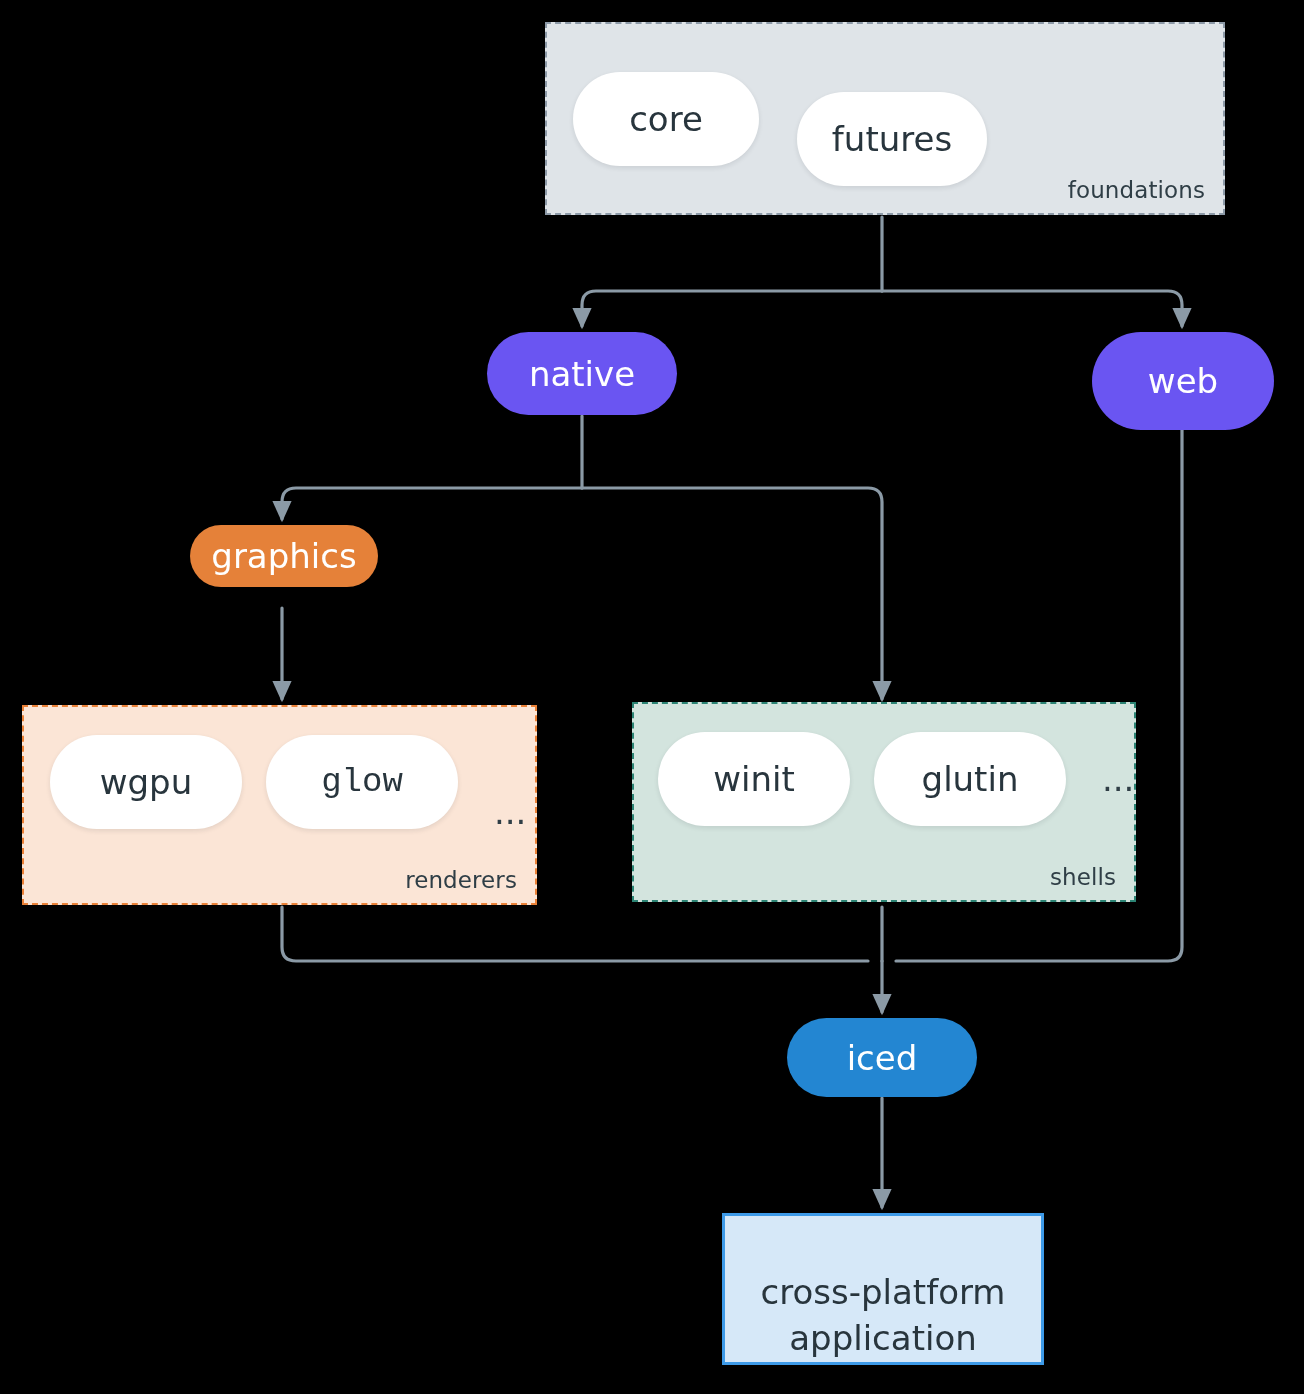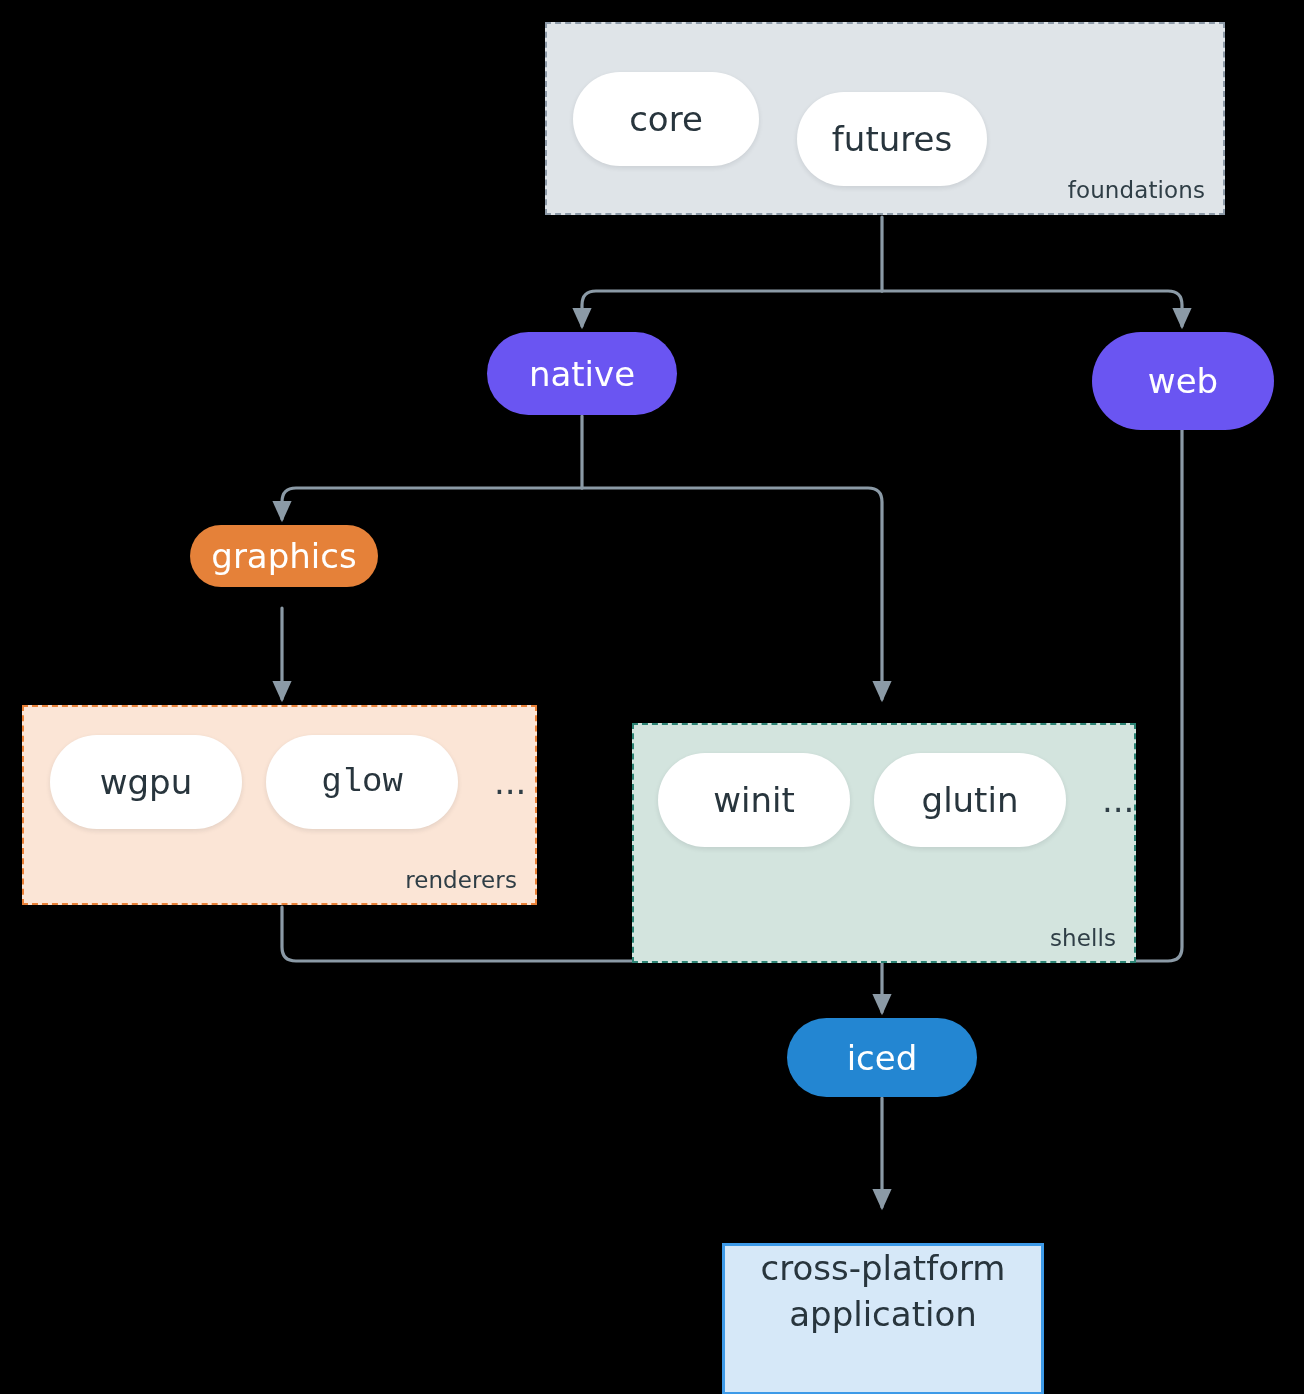--- a/index.html
+++ b/index.html
@@ -56,26 +56,26 @@
   }
   .g-foundations .pill-row { left: 26px; top: 28px; gap: 38px; }
 
   
   .g-renderers {
     left: 22px; top: 705px;
     width: 515px; height: 200px;
     background: #fbe5d6;
     border: 2px dashed #ea8137;
   }
-  .g-renderers .pill-row { left: 26px; top: 28px; gap: 24px; }
+  .g-renderers .pill-row { left: 26px; top: 28px; gap: 24px; align-items: flex-end; }
 
   
   .g-shells {
-    left: 632px; top: 723px;
-    width: 504px; height: 240px;
+    left: 632px; top: 702px;
+    width: 504px; height: 200px;
     background: #d3e4de;
     border: 2px dashed #2c8474;
   }
   .g-shells .pill-row { left: 24px; top: 28px; gap: 24px; }
 
   
   .pill {
     background: #ffffff;
     border-radius: 999px;
     color: #28353d;
@@ -126,26 +126,25 @@
 
   
   .boxnode {
     position: absolute;
     box-sizing: border-box;
     background: #d6e8f8;
     border: 3px solid #3d9ae8;
     display: flex;
     flex-direction: column;
     align-items: center;
-    justify-content: flex-start;
+    justify-content: flex-end;
     color: #28353d;
     font-size: 34px;
     line-height: 1.35;
     text-align: center;
-    margin-top: 30px;
   }
   .n-app { left: 722px; top: 1213px; width: 322px; height: 152px; }
 </style>
 </head>
 <body>
 
 <div id="stage">
 
   <svg id="edges" viewBox="0 0 1304 1394" aria-hidden="true">
     <defs>

